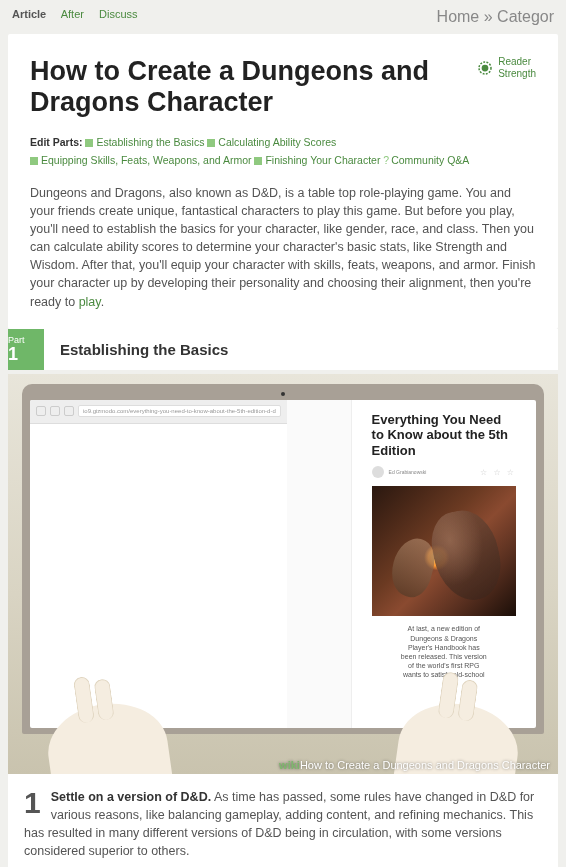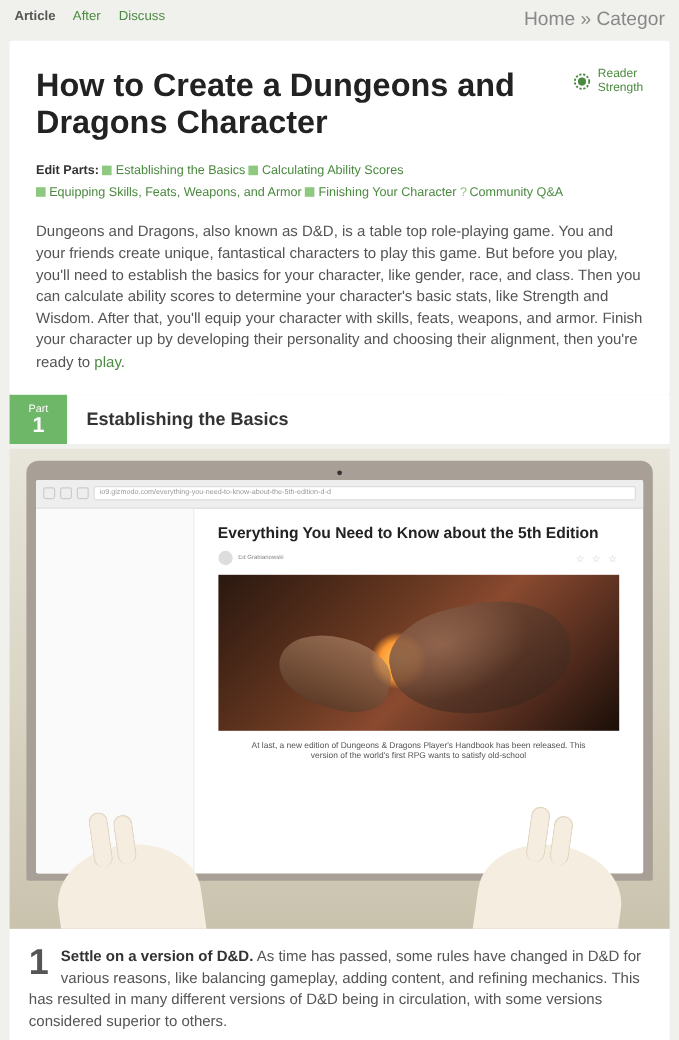--- a/index.html
+++ b/index.html
@@ -15,27 +15,27 @@
 h1{font-size:27px;font-weight:bold;line-height:1.15;color:#222;flex:1;margin-right:20px}
 .approved{display:flex;align-items:center;color:#4a8a3f;font-size:10px;line-height:1.2}
 .badge-icon{width:18px;height:18px;margin-right:4px}
 .parts{margin-top:16px;font-size:10.5px;line-height:1.7}
 .parts b{color:#333}
 .plink{color:#4a8a3f;text-decoration:none;white-space:nowrap}
 .sq{display:inline-block;width:8px;height:8px;background:#8fc97f;margin-right:3px;vertical-align:middle}
 .intro{margin-top:14px;font-size:12.5px;line-height:1.45;color:#545454;padding-bottom:18px}
 .intro a{color:#4a8a3f;text-decoration:none}
 .section-head{display:flex;align-items:stretch;margin:0 8px}
-.part-tag{background:#6fb768;color:#fff;width:48px;text-align:center;padding:6px 0;font-size:9px}
+.part-tag{background:#6fb768;color:#fff;width:36px;text-align:left;padding:6px 0;font-size:9px}
 .part-tag .num{font-size:18px;font-weight:bold;display:block;line-height:1}
 .section-title{background:#fff;flex:1;padding:12px 16px;font-size:15px;font-weight:bold;color:#333}
 .illus{margin:4px 8px 0;position:relative;height:400px;overflow:hidden;background:linear-gradient(180deg,#e8e5da 0%,#d9d4c3 55%,#c9c3ae 100%)}
 .laptop{position:absolute;top:10px;left:14px;right:14px;bottom:40px;background:#a8a096;border-radius:10px 10px 2px 2px;padding:8px 8px 14px}
 .cam{width:4px;height:4px;background:#333;border-radius:50%;margin:0 auto 4px}
-.screen{background:#fff;height:100%;border-radius:2px;display:flex;flex-direction:column;overflow:hidden}
+.screen{background:#fff;height:100%;border-radius:2px;display:flex;flex-direction:row;overflow:hidden}
 .browser-bar{height:24px;background:#eee;border-bottom:1px solid #ddd;display:flex;align-items:center;padding:0 6px;gap:4px}
 .bbtn{width:10px;height:10px;border:1px solid #ccc;border-radius:2px}
 .addr{flex:1;height:12px;background:#fff;border:1px solid #ddd;border-radius:2px;font-size:6px;color:#999;padding:0 4px;line-height:10px;overflow:hidden}
 .page{flex:1;display:flex}
 .pside{width:26%;background:#fafafa;border-right:1px solid #eee}
 .pmain{flex:1;padding:12px 20px}
 .ptitle{font-size:13px;font-weight:bold;color:#222;line-height:1.2}
 .ptitle .em{color:#c9302c;font-style:italic;display:block}
 .pauth{display:flex;align-items:center;margin-top:8px;gap:5px}
 .avatar{width:12px;height:12px;border-radius:50%;background:#ddd}
@@ -134,20 +134,21 @@
             <div class="stars">☆ ☆ ☆</div>
           </div>
           <div class="pimg"></div>
           <div class="pcap">At last, a new edition of Dungeons &amp; Dragons Player's Handbook has been released. This version of the world's first RPG wants to satisfy old-school</div>
         </div>
       </div>
     </div>
   </div>
   <div class="hand l"></div>
   <div class="hand r"></div>
+  <div class="wm"><b>wiki</b><span>How to Create a Dungeons and Dragons Character</span></div>
 </div>
 
 <div class="step">
   <span class="stepnum">1</span>
   <b>Settle on a version of D&amp;D.</b><span> As time has passed, some rules have changed in D&amp;D for various reasons, like balancing gameplay, adding content, and refining mechanics. This has resulted in many different versions of D&amp;D being in circulation, with some versions considered superior to others.</span>
   <ul>
     <li>You and those you're playing with should all use a single version when making characters or playing a campaign.</li>
   </ul>
 </div>
 

